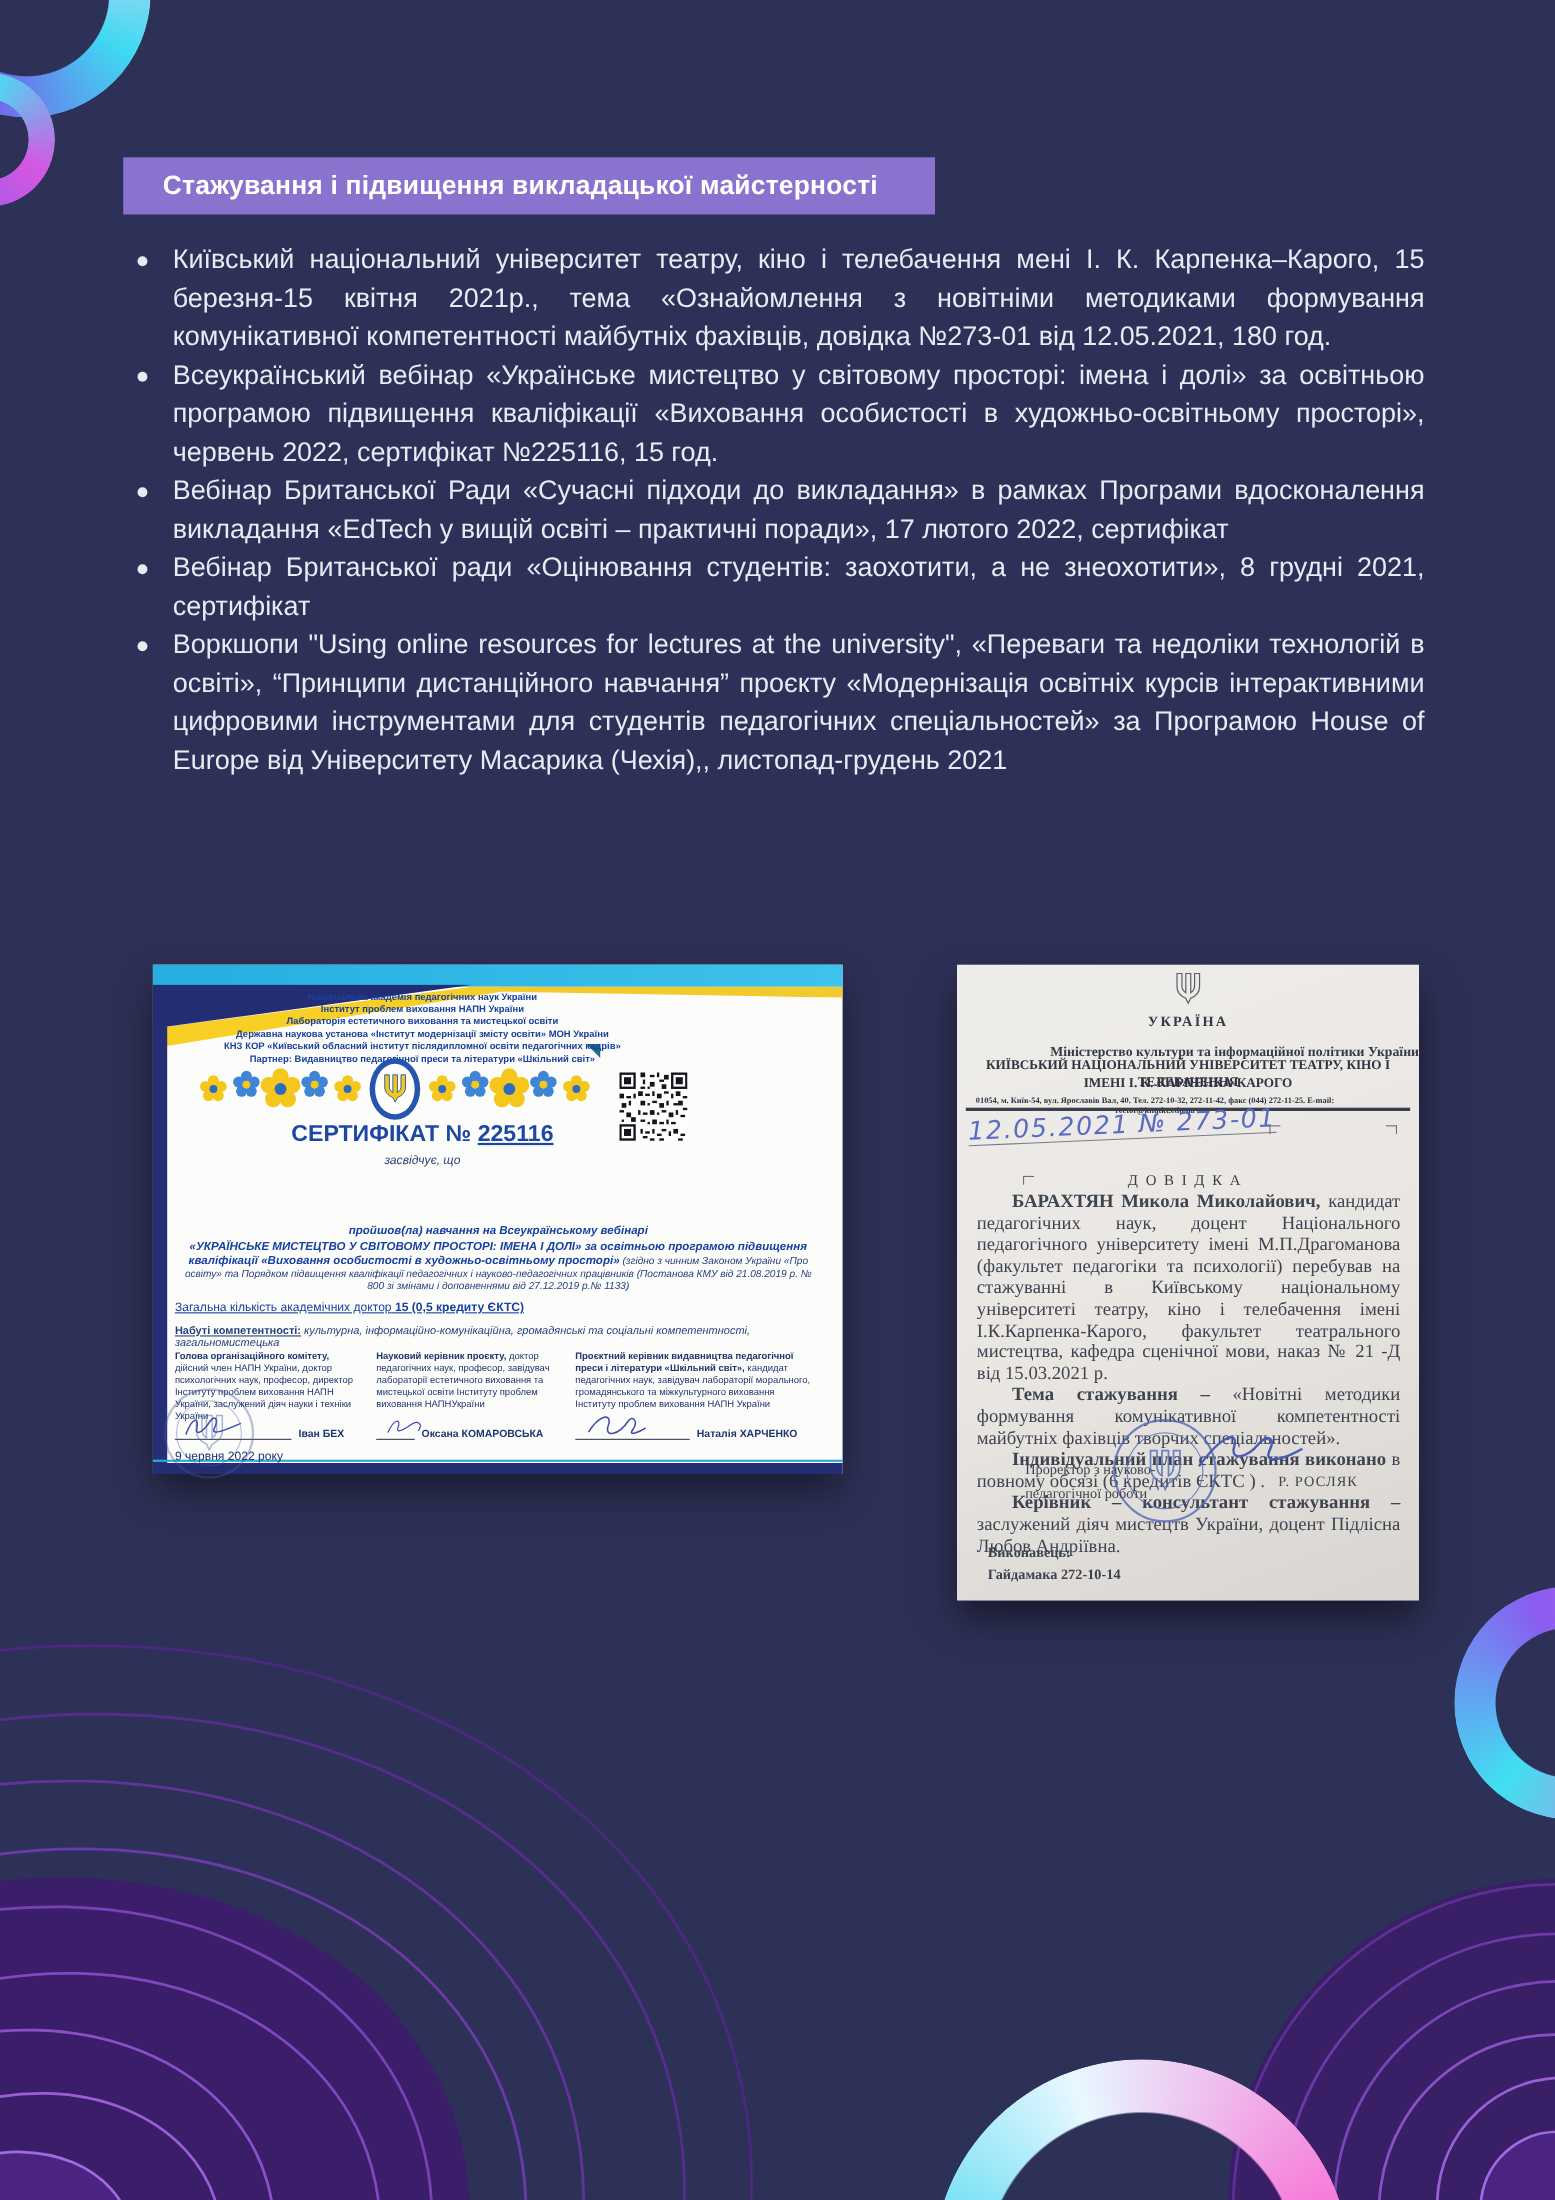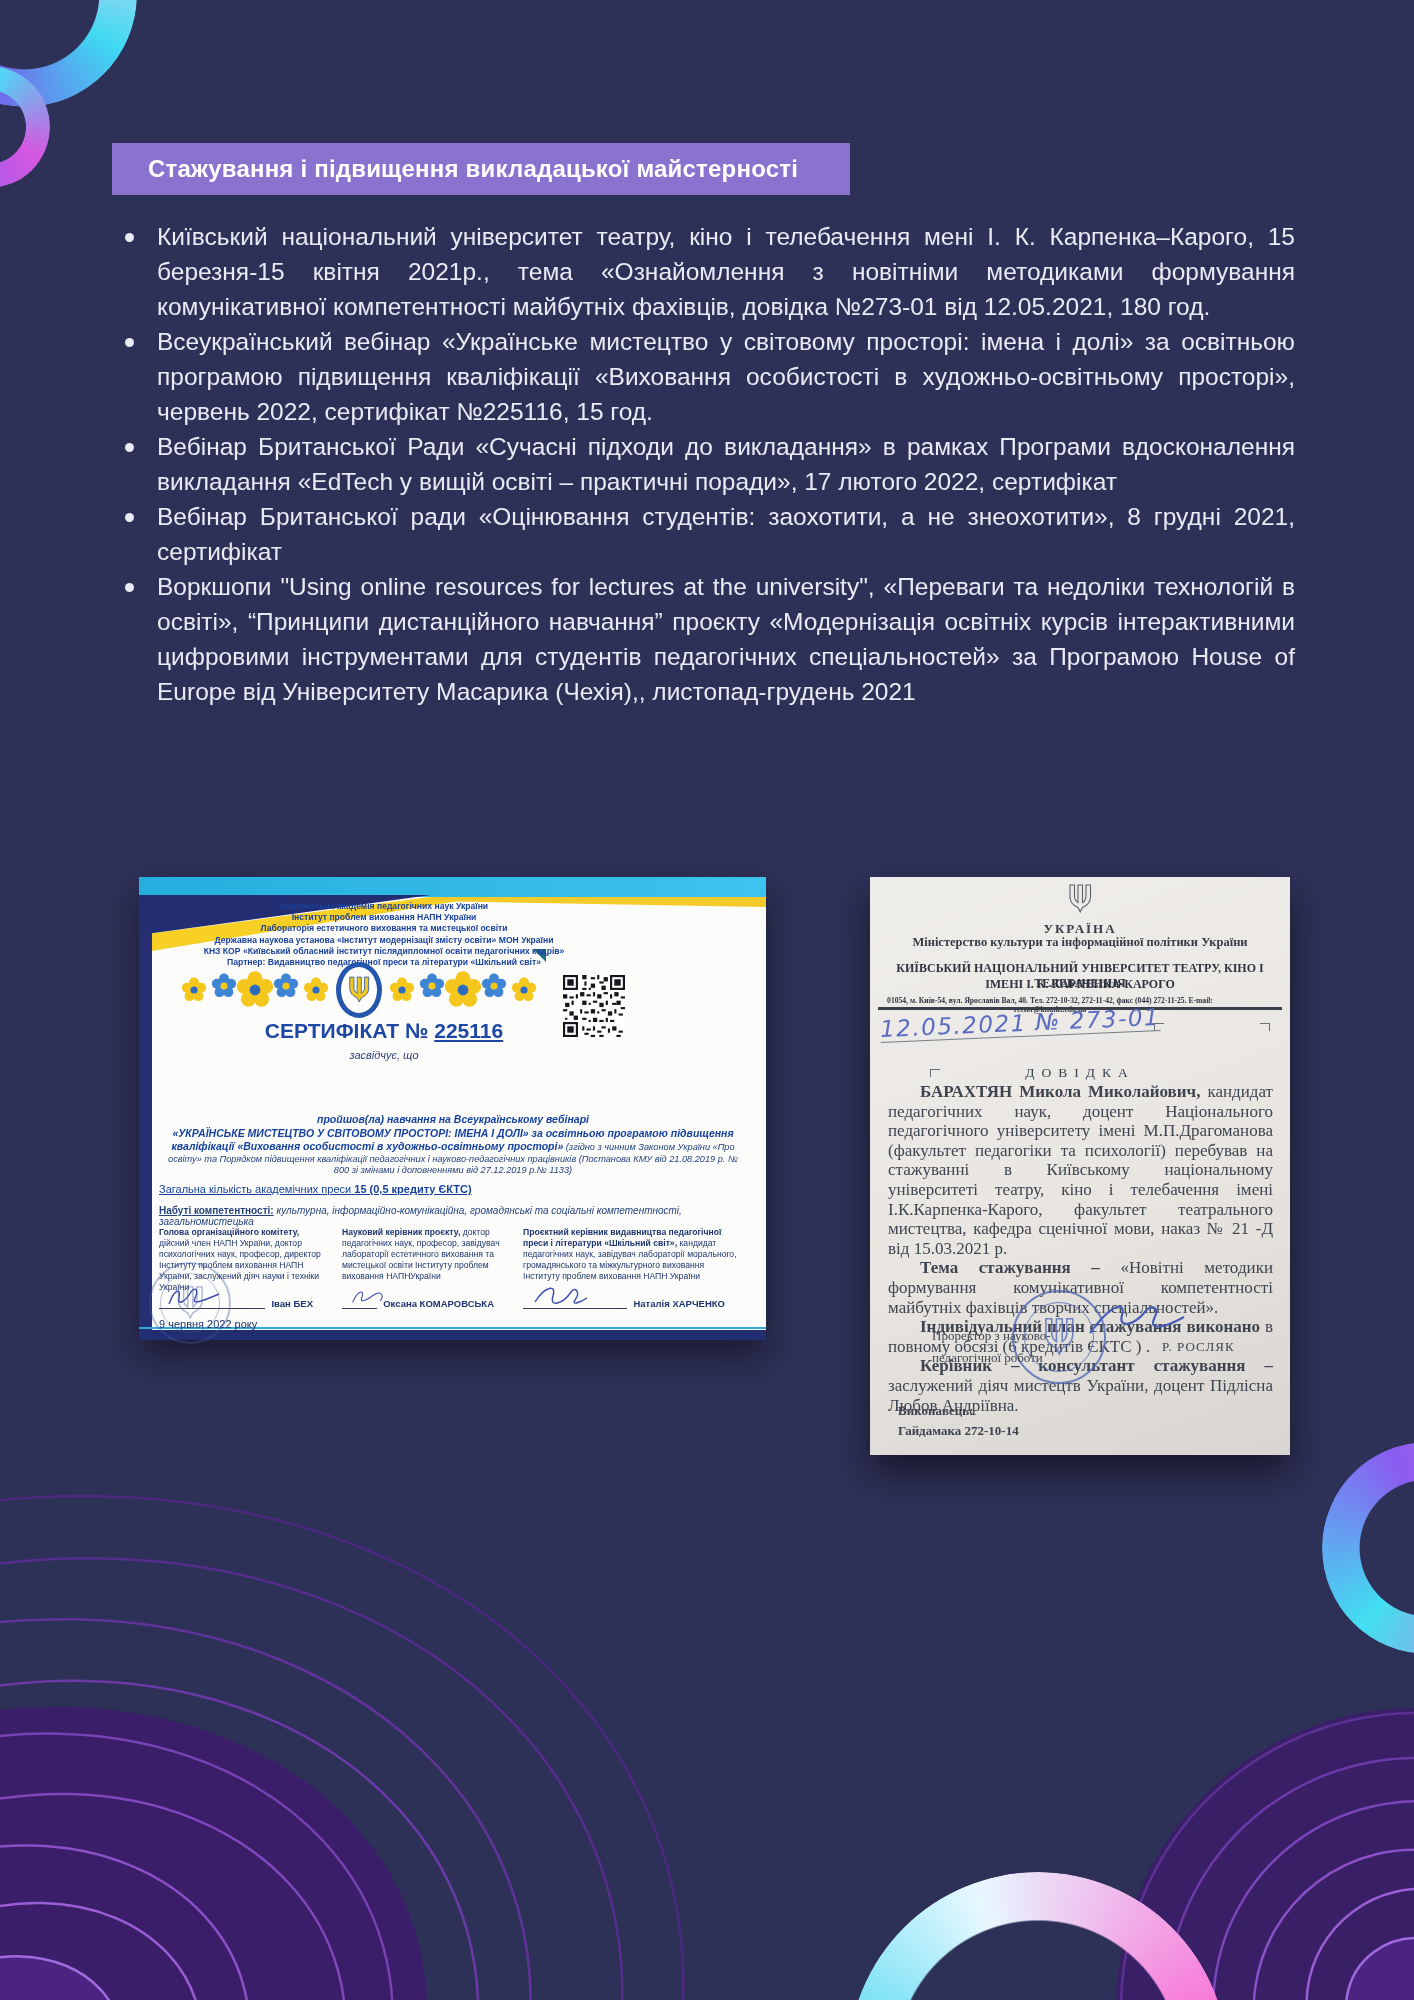--- a/index.html
+++ b/index.html
@@ -110,21 +110,21 @@
     font-size:11px; font-weight:normal; color:#1e356f; }
 
   
   .letter { position:absolute; left:870px; top:877px; width:420px; height:578px;
     background:linear-gradient(160deg,#efedea 0%,#e9e6e2 55%,#d8d5d1 100%);
     box-shadow:0 18px 34px rgba(0,0,0,.5);
     font-family:"Liberation Serif", serif; color:#3d434e; }
   .lt-trident { position:absolute; top:6px; left:50%; transform:translateX(-50%); }
   .lt-country { position:absolute; top:44px; left:0; width:100%; text-align:center;
     font-weight:bold; font-size:13px; letter-spacing:2px; color:#343b47; }
-  .lt-ministry { position:absolute; top:58px; left:0; width:100%; text-align:center;
+  .lt-ministry { position:absolute; top:72px; left:0; width:100%; text-align:right;
     font-weight:bold; font-size:12.5px; color:#343b47; }
   .lt-univ1 { position:absolute; top:84px; left:0; width:100%; text-align:center;
     font-weight:bold; font-size:12px; color:#2f3540; }
   .lt-univ2 { position:absolute; top:100px; left:0; width:100%; text-align:center;
     font-weight:bold; font-size:12px; color:#2f3540; }
   .lt-address { position:absolute; top:119px; left:10px; width:340px; text-align:center;
     font-size:7.6px; font-weight:bold; color:#2f3540; }
   .lt-rule { position:absolute; top:130px; left:8px; width:404px; height:2.5px; background:#3a404b; }
   .lt-hand { position:absolute; top:133px; left:10px; font-size:23px; font-style:italic;
     color:#5a6bc2; transform:rotate(-2.5deg); letter-spacing:1.5px;
@@ -370,21 +370,21 @@
     <div class="cert-certifies">засвідчує, що</div>
 
     <div class="cert-line1">пройшов(ла) навчання на Всеукраїнському вебінарі</div>
     <div class="cert-line2">«УКРАЇНСЬКЕ МИСТЕЦТВО У СВІТОВОМУ ПРОСТОРІ: ІМЕНА І ДОЛІ» за освітньою програмою підвищення</div>
     <div class="cert-p3">
       <span class="b">кваліфікації «Виховання особистості в художньо-освітньому просторі»</span>
       <span>(згідно з чинним Законом України «Про освіту» та Порядком підвищення кваліфікації педагогічних і науково-педагогічних працівників (Постанова КМУ від 21.08.2019 р. № 800 зі змінами і доповненнями від 27.12.2019 р.№ 1133)</span>
     </div>
 
     <div class="cert-hours">
-      <span>Загальна кількість академічних преси</span>
+      <span>Загальна кількість академічних доктор</span>
       <span class="b">15 (0,5 кредиту ЄКТС)</span>
     </div>
     <div class="cert-comp">
       <span class="lbl">Набуті компетентності:</span>
       <span class="it">культурна, інформаційно-комунікаційна, громадянські та соціальні компетентності, загальномистецька</span>
     </div>
 
     <div class="cert-cols">
       <div class="cert-col c1">
         <div class="cert-role">

